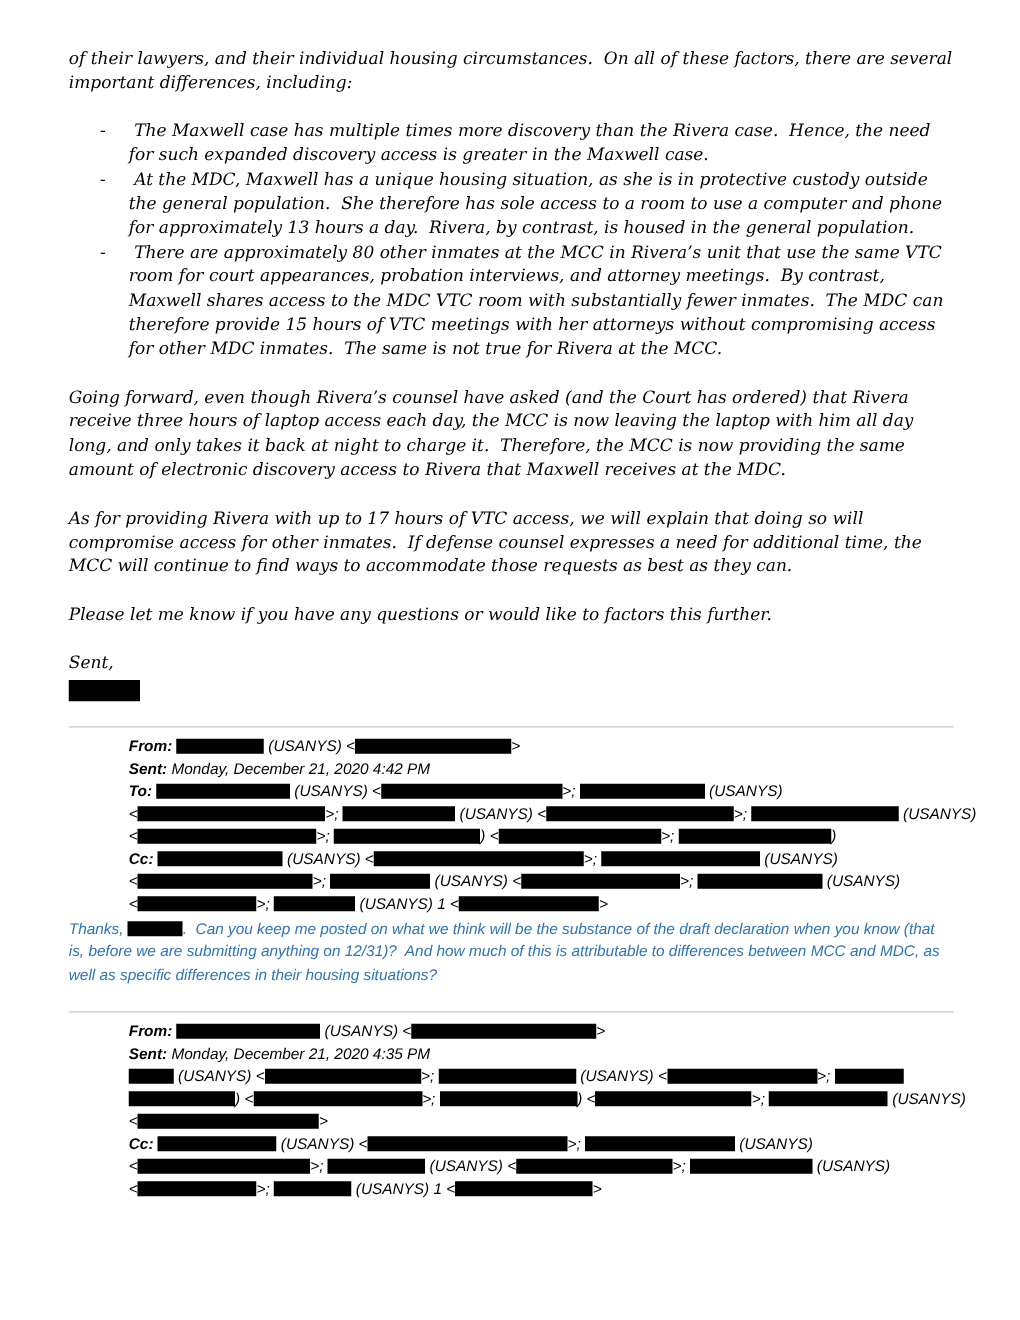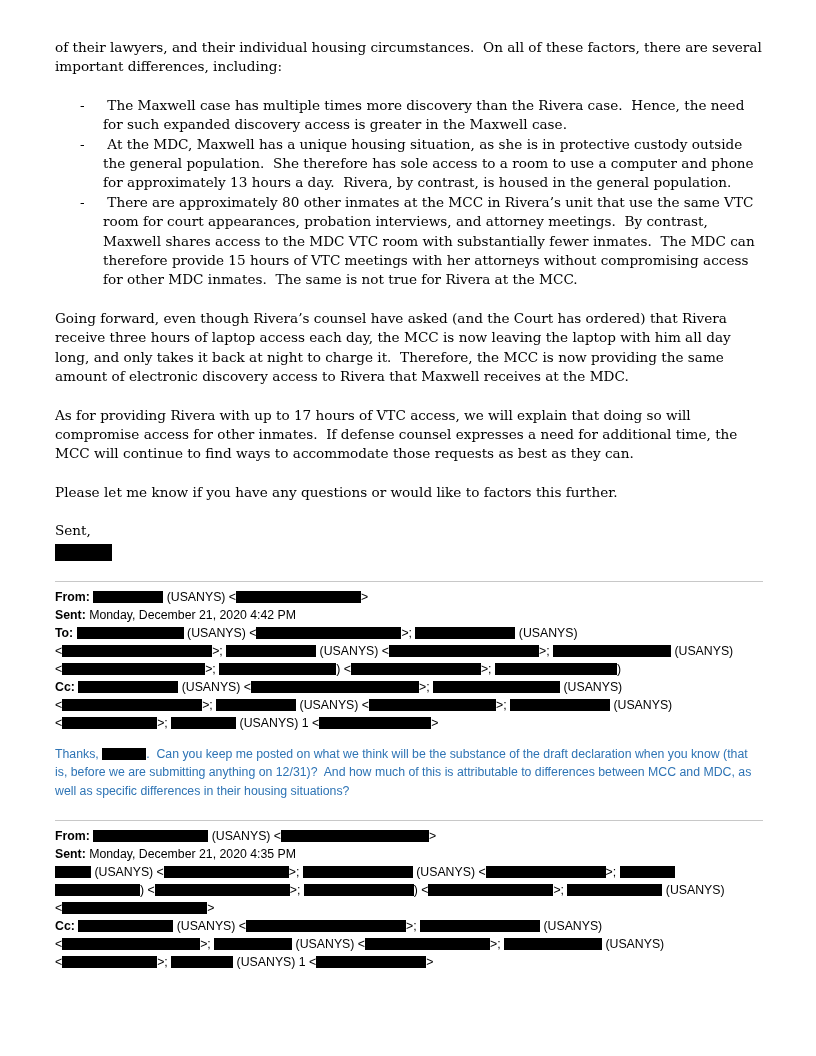--- a/index.html
+++ b/index.html
@@ -3,44 +3,44 @@
 <meta charset="utf-8">
 <style>
   * { margin: 0; padding: 0; box-sizing: border-box; }
   html, body { background: #ffffff; }
   body {
     width: 816px; height: 1056px;
     font-family: "Liberation Sans", sans-serif;
     color: #000;
     overflow: hidden;
   }
-  .page { padding: 38px 53px 0 55px; }
+  .page { padding: 38px 53px 0 55px; font-style: italic; }
 
   
   .letter { font-family: "DejaVu Serif", "Liberation Serif", serif; font-size: 13.6px; line-height: 19.4px; }
   .letter p { margin: 0 0 19px 0; white-space: pre-wrap; }
   .bullets { margin: 2px 0 19px 0; }
   .bullet { display: flex; }
   .bullet .dash { flex: none; width: 23px; margin-left: 25px; }
   .bullet .btext { flex: 1; white-space: pre-wrap; }
   .closing { margin-bottom: 0 !important; }
 
   
   .redact { display: inline-block; background: #000; height: 12px; vertical-align: -1px; }
   .sig-redact { display: block; width: 57px; height: 17px; background: #000; margin-top: 3px; }
 
   
   .divider { border: none; border-top: 1px solid #c8c8c8; height: 0; margin: 20px 0 6px 0; }
   .email-headers { font-size: 12.3px; line-height: 18px; }
-  .hl { white-space: pre; }
+  .hl { white-space: pre; margin-left: 48px; }
   .b { font-weight: 700; }
   .email-headers .redact, .email-body .redact { height: 12px; vertical-align: -2px; }
 
   .email-body {
-    margin-top: 13px;
+    margin-top: 2px;
     font-size: 12.3px; line-height: 18.5px;
     color: #2e74b5;
     white-space: pre-wrap;
   }
 </style>
 </head>
 <body>
 
 <div class="page">
 

